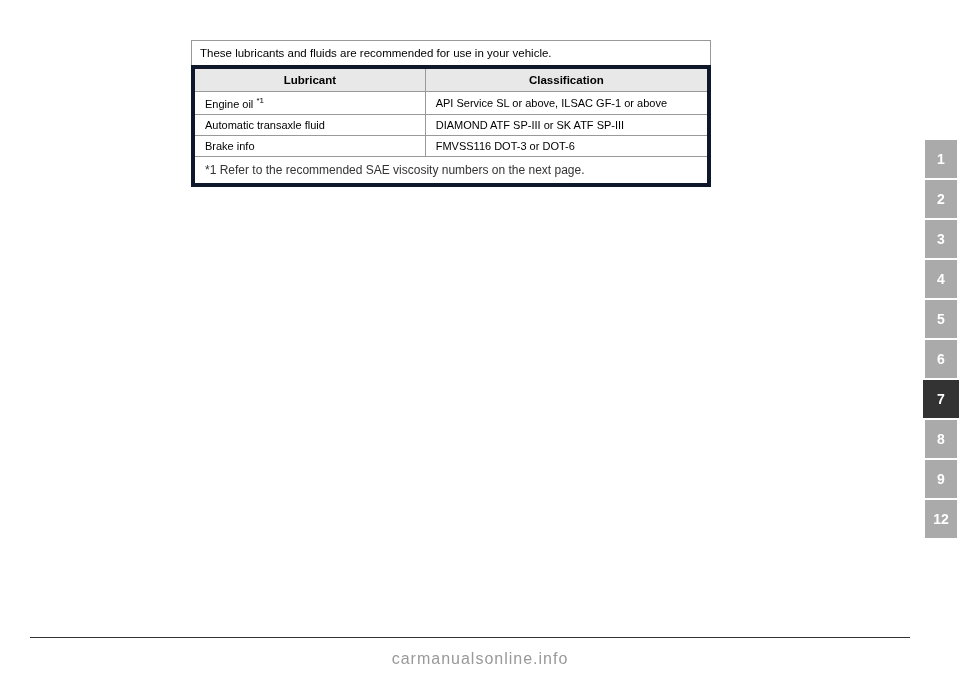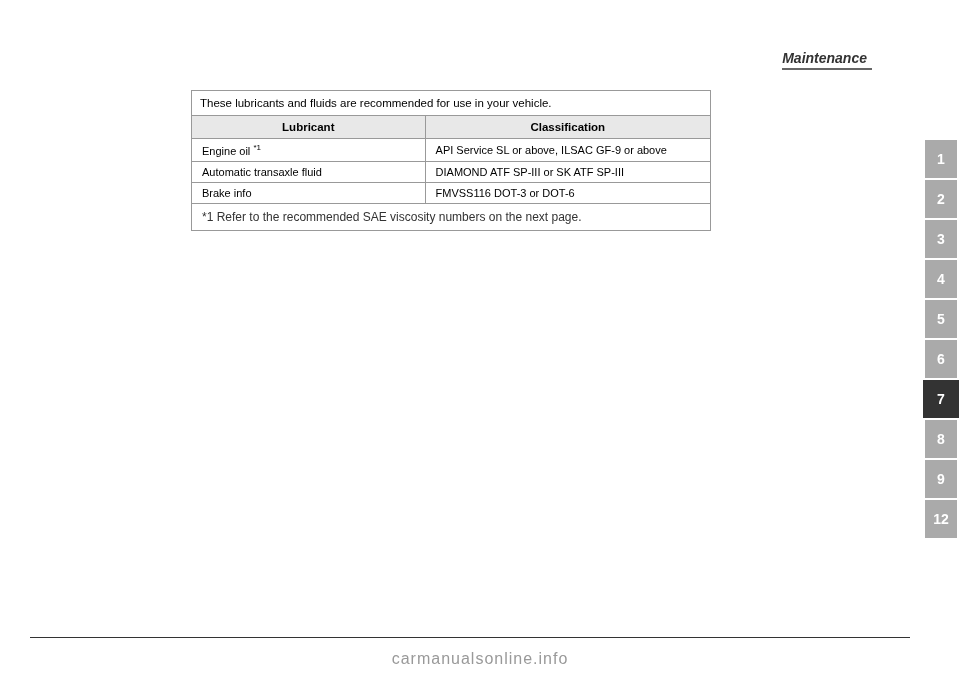--- a/index.html
+++ b/index.html
@@ -100,21 +100,21 @@
       margin-bottom: 0;
       padding: 6px 8px;
       border: 1px solid #999999;
       border-bottom: none;
       background: #ffffff;
     }
 
     .lubricants-table {
       width: 100%;
       border-collapse: collapse;
-      border: 1px solid #0f172a;
+      border: 4px solid #0f172a;
     }
 
     .lubricants-table th {
       background-color: #e8e8e8;
       font-weight: bold;
       font-size: 11.5px;
       padding: 5px 10px;
       border: 1px solid #999999;
       text-align: center;
     }
@@ -168,39 +168,36 @@
       vertical-align: super;
     }
   </style>
 </head>
 <body>
 
 <div class="page-container">
 
   <div class="main-content">
 
-    <div class="page-header">
-      <span class="section-title">Maintenance</span>
-    </div>
 
     <div class="table-container">
 
       <div class="intro-text">These lubricants and fluids are recommended for use in your vehicle.</div>
 
       <table class="lubricants-table">
         <thead>
           <tr>
             <th>Lubricant</th>
             <th>Classification</th>
           </tr>
         </thead>
         <tbody>
           <tr>
             <td>Engine oil <span class="superscript">*1</span></td>
-            <td>API Service SL or above, ILSAC GF-9 or above</td>
+            <td>API Service SL or above, ILSAC GF-1 or above</td>
           </tr>
           <tr>
             <td>Automatic transaxle fluid</td>
             <td>DIAMOND ATF SP-III or SK ATF SP-III</td>
           </tr>
           <tr>
             <td>Brake info</td>
             <td>FMVSS116 DOT-3 or DOT-6</td>
           </tr>
           <tr class="footnote-row">

